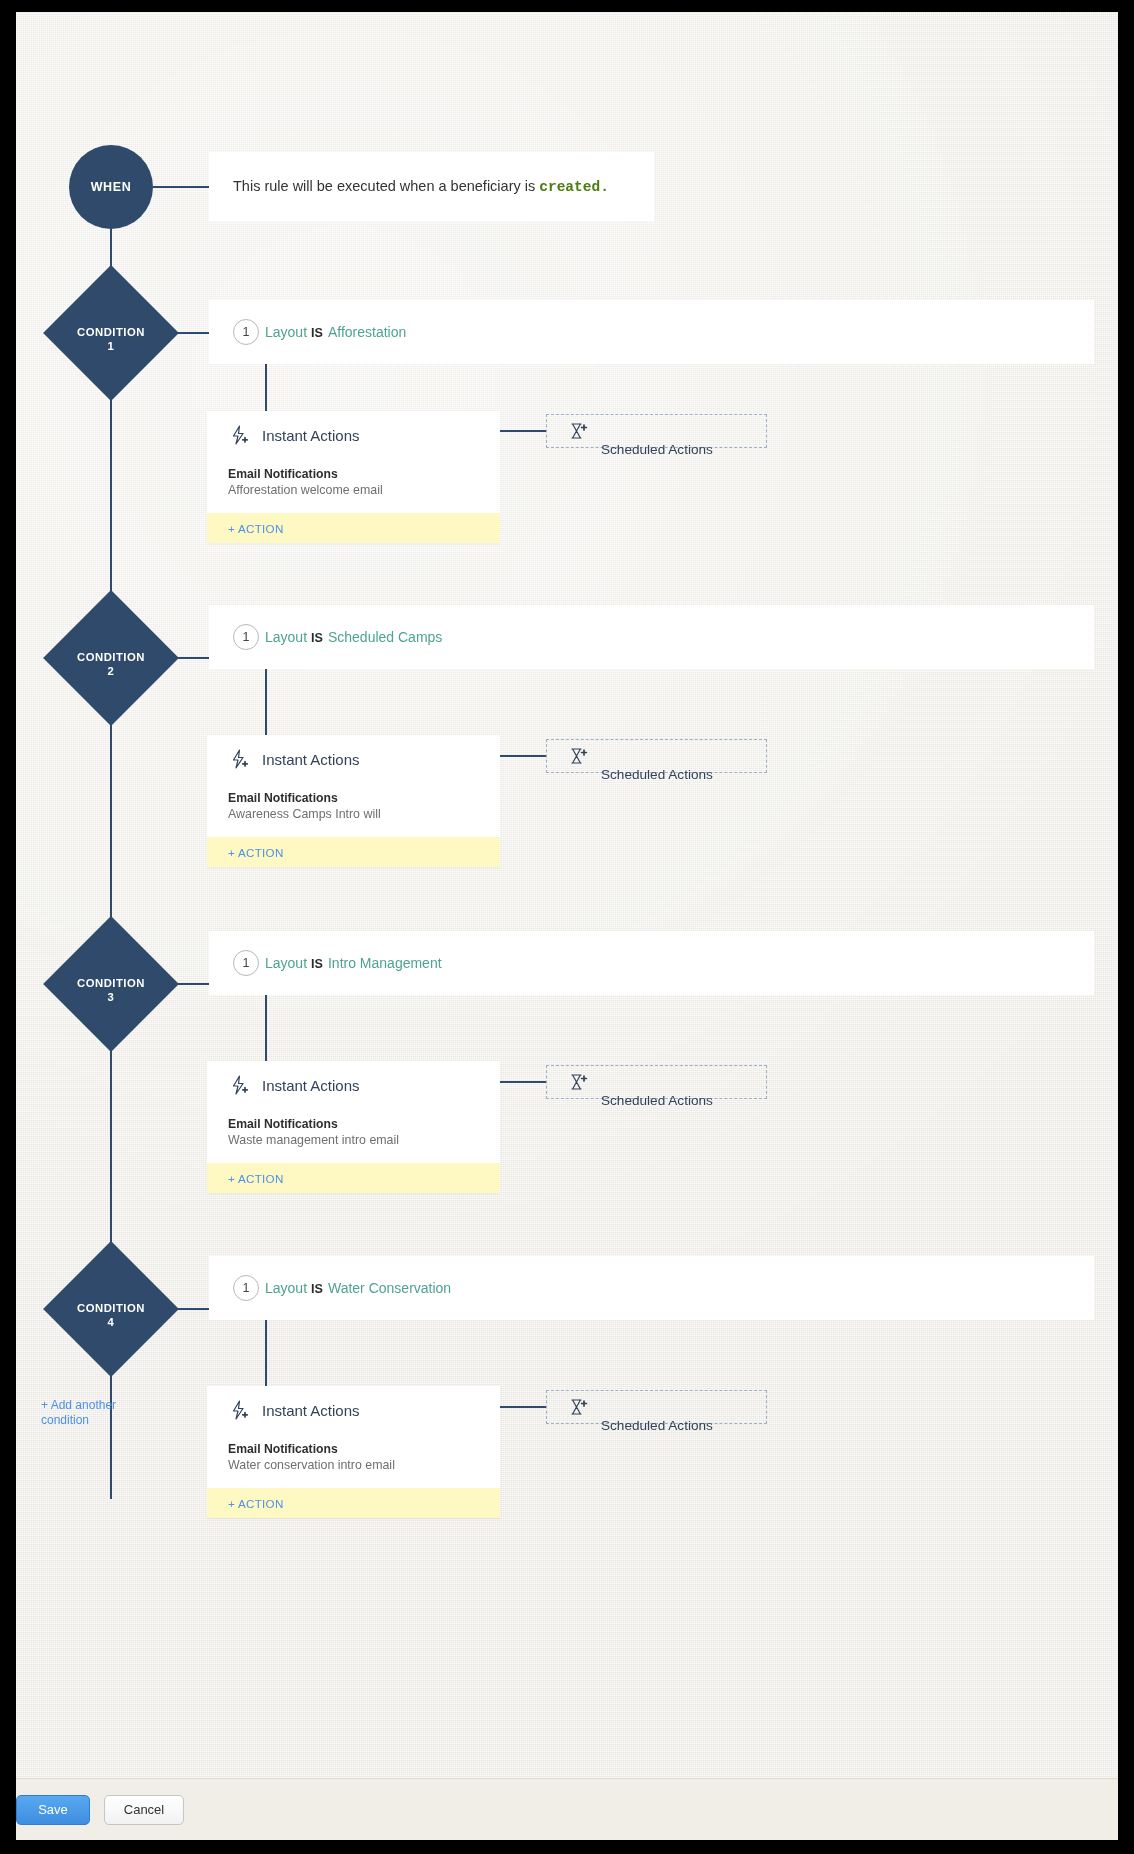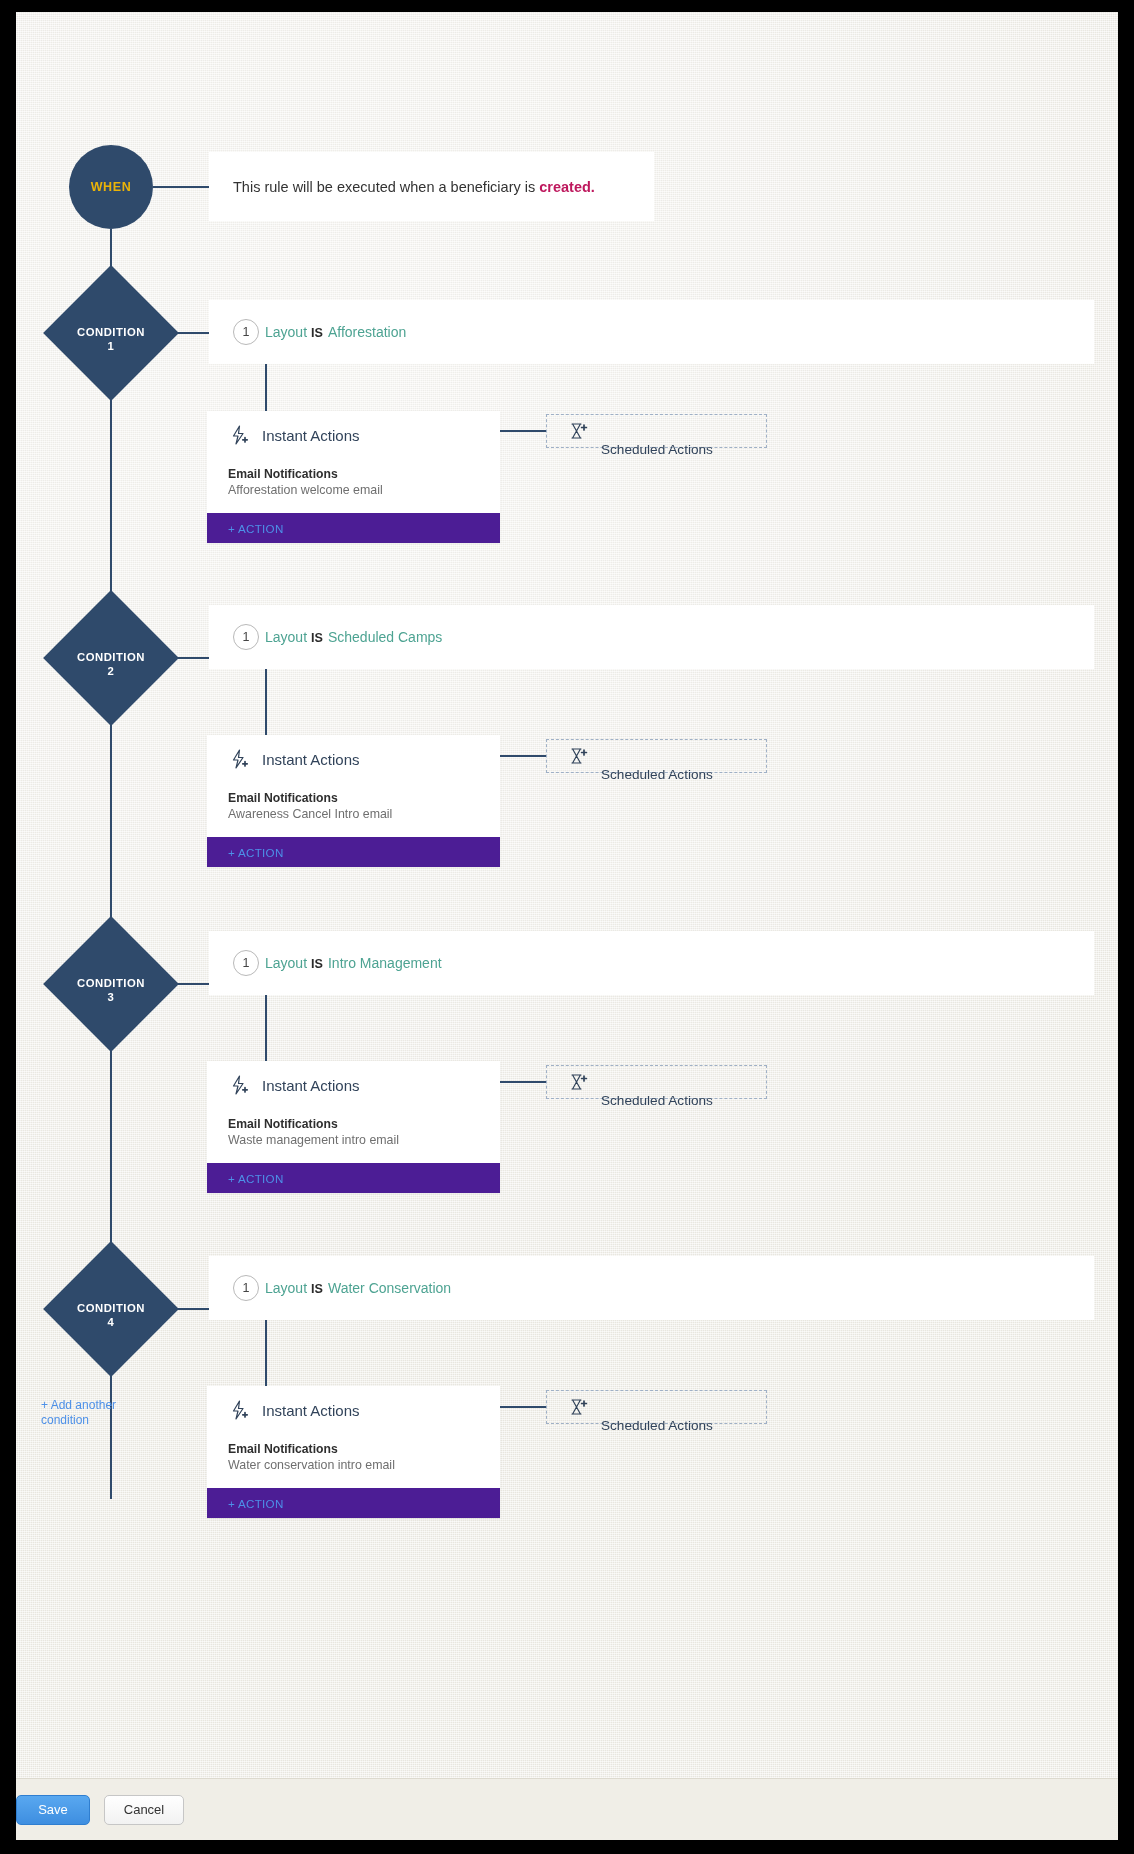--- a/index.html
+++ b/index.html
@@ -63,34 +63,34 @@
     position: absolute;
     background: #2f4a6b;
   }
   .v-line { width: 2px; }
   .h-line { height: 2px; }
 
   .when-node {
     position: absolute;
     width: 84px; height: 84px; border-radius: 50%;
     background: #2f4a6b;
-    color: #eab308;
+    color: #ffffff;
     display: flex; align-items: center; justify-content: center;
     font-size: 12.5px; font-weight: bold; letter-spacing: .6px;
     cursor: pointer;
   }
 
   .when-card {
     position: absolute;
     background: #fff;
     display: flex; align-items: center;
     padding-left: 24px;
     font-size: 14.5px; color: #333;
   }
-  .when-card b { font-weight: bold; color: #be185d; }
+  .when-card b { font-weight: bold; color: #4d7c0f; font-family: Liberation Mono, monospace; }
 
   
   .diamond {
     position: absolute;
     width: 96px; height: 96px;
     background: #2f4a6b;
     transform: rotate(45deg);
     cursor: pointer;
   }
   .diamond-label {
@@ -146,21 +146,21 @@
   }
   .bolt-icon { width: 22px; height: 22px; margin-right: 12px; flex: none; }
   .action-head-title { font-size: 15px; color: #31435a; }
   .action-body { padding: 8px 21px 16px 21px; }
   .action-body-title {
     font-size: 12.2px; font-weight: bold; color: #2e2e2e;
     margin-bottom: 2px;
   }
   .action-body-sub { font-size: 12.4px; color: #6f6f6f; }
   .action-foot {
-    background: #4c1d95;
+    background: #fef9c3;
     height: 30px;
     display: flex; align-items: center;
     padding-left: 21px;
     font-size: 11.6px; color: #4d90e8; letter-spacing: .3px;
     cursor: pointer;
   }
 
   
   .sched-box {
     position: absolute;
@@ -293,21 +293,21 @@
       <span class="bolt-icon">
         <svg width="22" height="22" viewBox="0 0 22 22">
           <path d="M11.5 2 L5.5 12 L10 12 L8 20 L15 9.5 L10.5 9.5 Z" fill="none" stroke="#31435a" stroke-width="1.2" stroke-linejoin="round"></path>
           <path d="M17 13.5 L17 18 M14.8 15.8 L19.2 15.8" stroke="#31435a" stroke-width="1.7" stroke-linecap="round"></path>
         </svg>
       </span>
       <span class="action-head-title">Instant Actions</span>
     </div>
     <div class="action-body">
       <div class="action-body-title">Email Notifications</div>
-      <div class="action-body-sub">Awareness Cancel Intro email</div>
+      <div class="action-body-sub">Awareness Camps Intro will</div>
     </div>
     <div class="action-foot">+ ACTION</div>
   </div>
 
   <div class="connector h-line" style="left:484px; top:743px; width:46px;"></div>
   <div class="sched-box" style="left:530px; top:727px;">
     <span class="hourglass-icon">
       <svg width="20" height="20" viewBox="0 0 20 20">
         <path d="M4 3 L13 3 M4 17 L13 17 M4.6 3 L12.4 17 M12.4 3 L4.6 17" fill="none" stroke="#31435a" stroke-width="1.2" stroke-linecap="round"></path>
         <path d="M16 4 L16 9 M13.6 6.5 L18.4 6.5" stroke="#31435a" stroke-width="1.7" stroke-linecap="round"></path>

